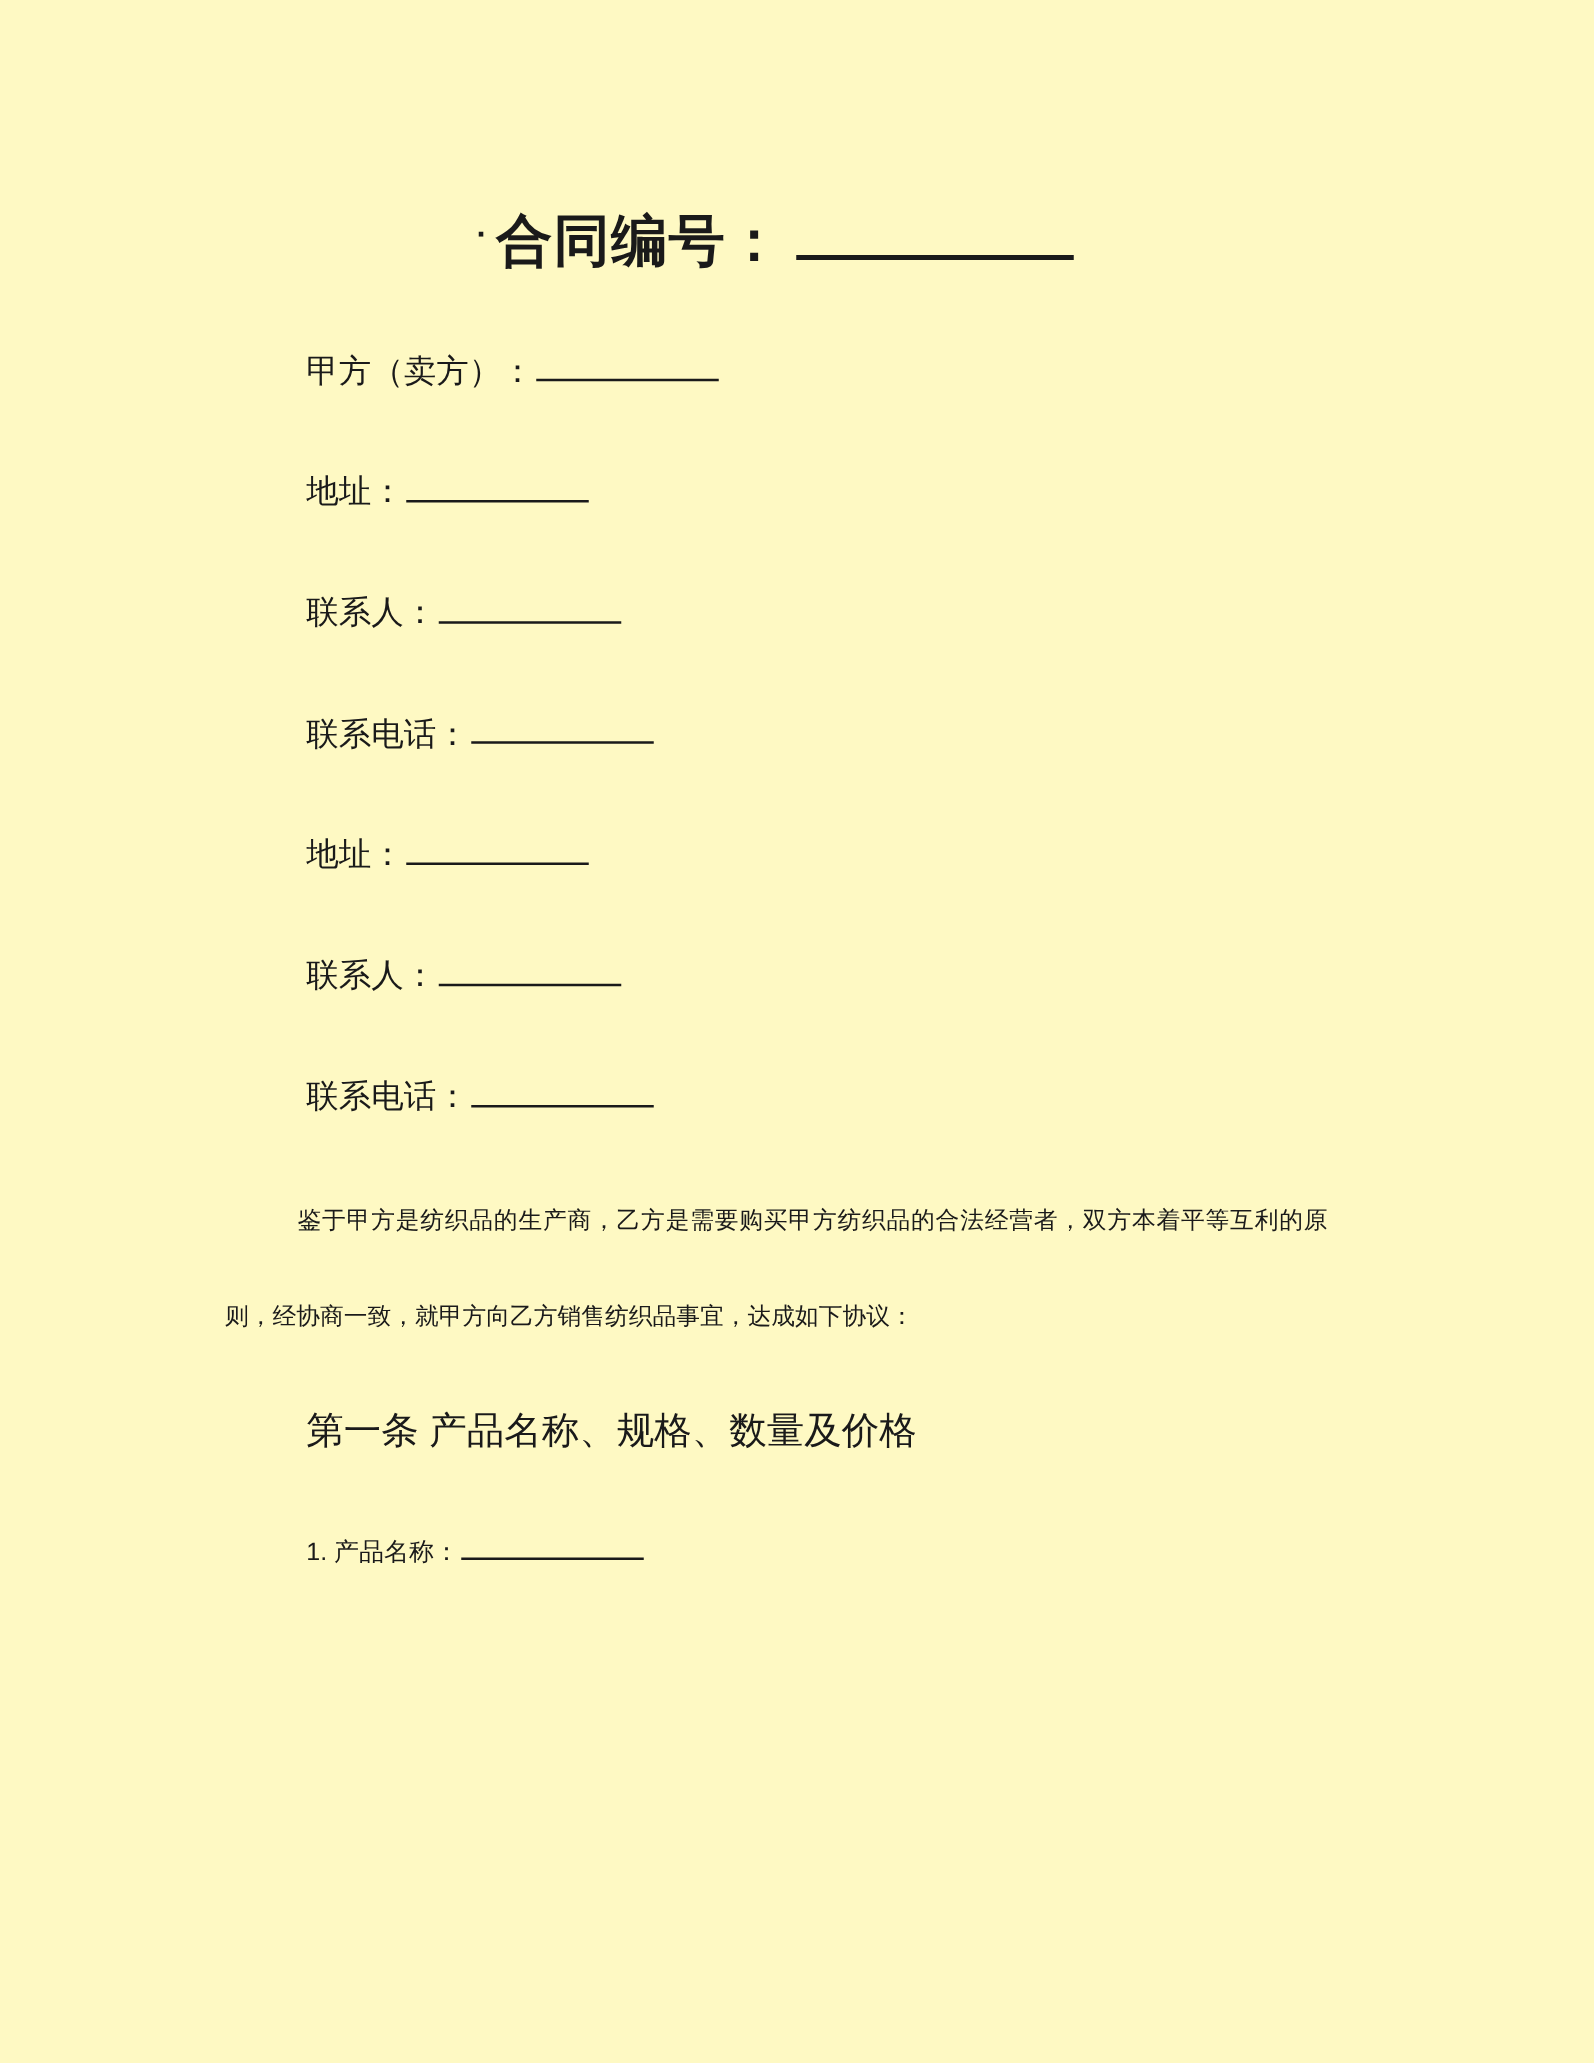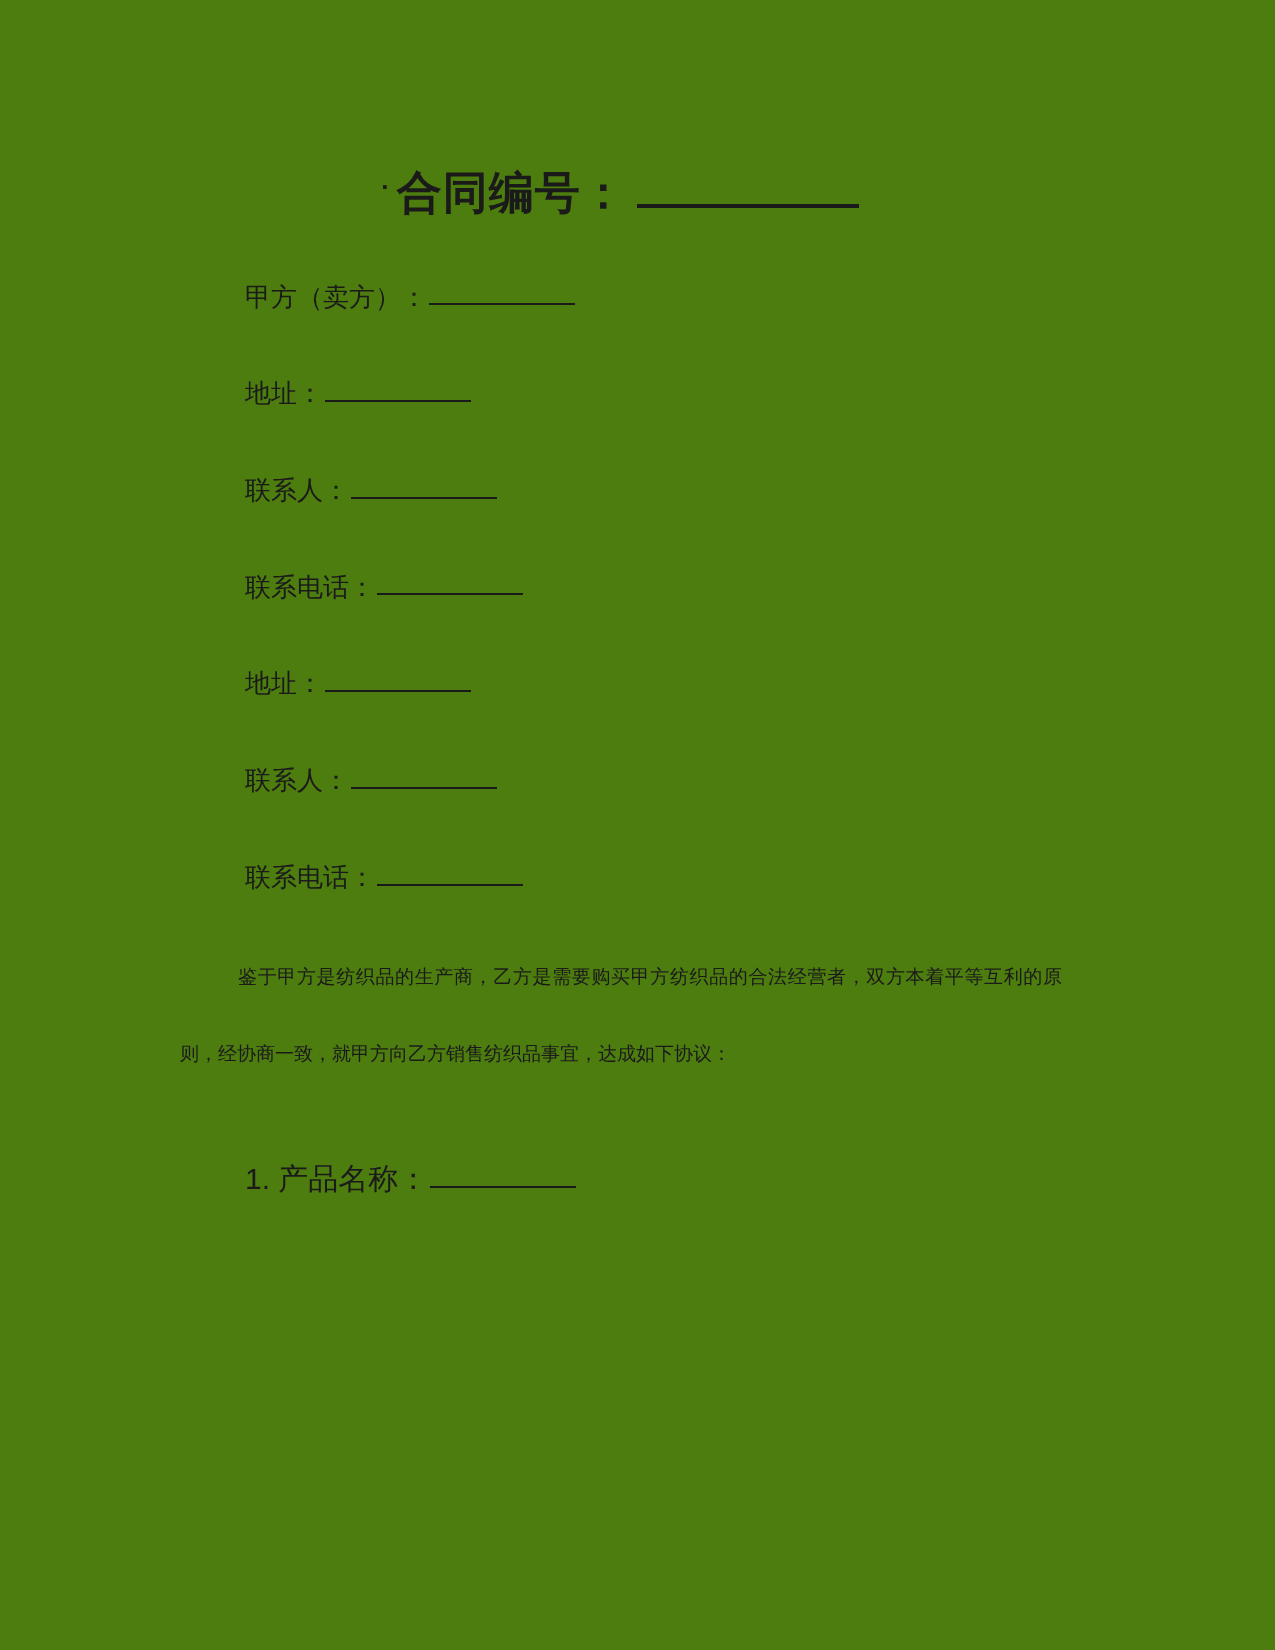--- a/index.html
+++ b/index.html
@@ -5,21 +5,21 @@
   html, body {
     margin: 0;
     padding: 0;
     background: #e8e8e8;
   }
   .page {
     position: relative;
     width: 1275px;
     height: 1650px;
     margin: 0 auto;
-    background: #4d7c0f;
+    background: #fef9c3;
     color: #1a1a1a;
     font-family: "Liberation Sans", sans-serif;
     overflow: hidden;
     box-sizing: border-box;
   }
   .content {
     box-sizing: border-box;
     padding: 0 215px 0 180px;
   }
   .title {
@@ -77,21 +77,21 @@
   }
   .article-heading {
     margin: 38px 0 0 0;
     font-size: 30px;
     line-height: 30px;
     padding-left: 65px;
     white-space: nowrap;
   }
   .article-item {
     margin: 66px 0 0 0;
-    font-size: 30px;
+    font-size: 20px;
     line-height: 32px;
     padding-left: 65px;
     white-space: nowrap;
   }
 </style>
 </head>
 <body>
 
 <div class="page">
   <div class="content">
@@ -103,17 +103,18 @@
       <div class="field"><span>地址：</span><span class="blank"></span></div>
       <div class="field"><span>联系人：</span><span class="blank"></span></div>
       <div class="field"><span>联系电话：</span><span class="blank"></span></div>
       <div class="field"><span>地址：</span><span class="blank"></span></div>
       <div class="field"><span>联系人：</span><span class="blank"></span></div>
       <div class="field"><span>联系电话：</span><span class="blank"></span></div>
     </div>
 
     <p class="preamble">鉴于甲方是纺织品的生产商，乙方是需要购买甲方纺织品的合法经营者，双方本着平等互利的原则，经协商一致，就甲方向乙方销售纺织品事宜，达成如下协议：</p>
 
+    <p class="article-heading">第一条 产品名称、规格、数量及价格</p>
 
     <p class="article-item"><span>1. 产品名称：</span><span class="blank"></span></p>
 
   </div>
 </div>
 
 </body></html>

